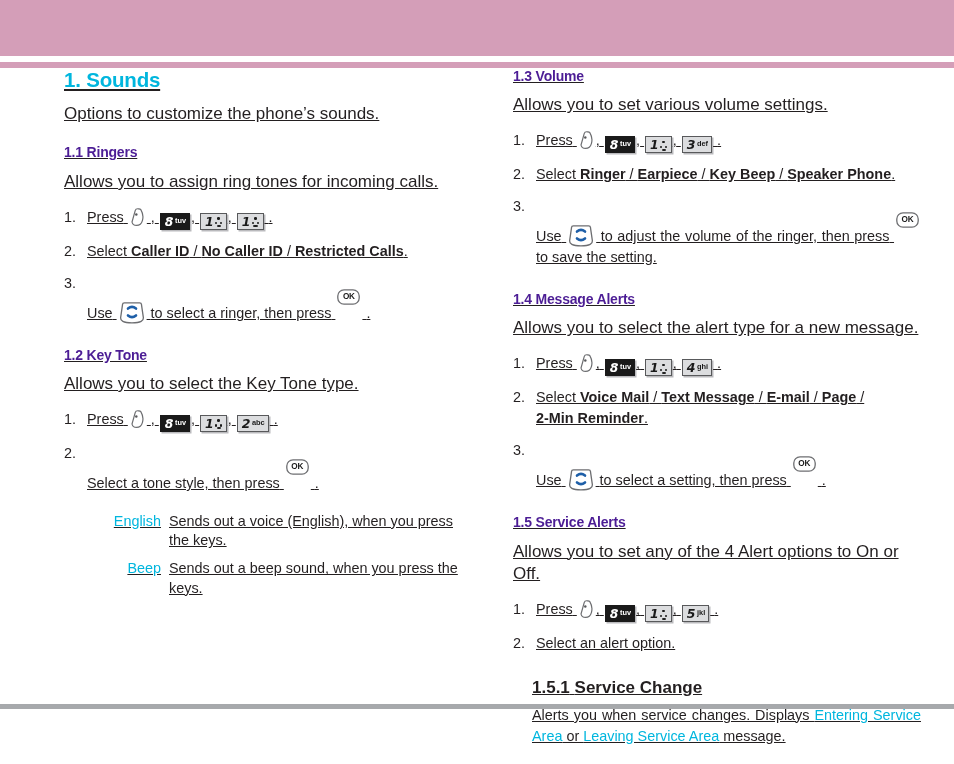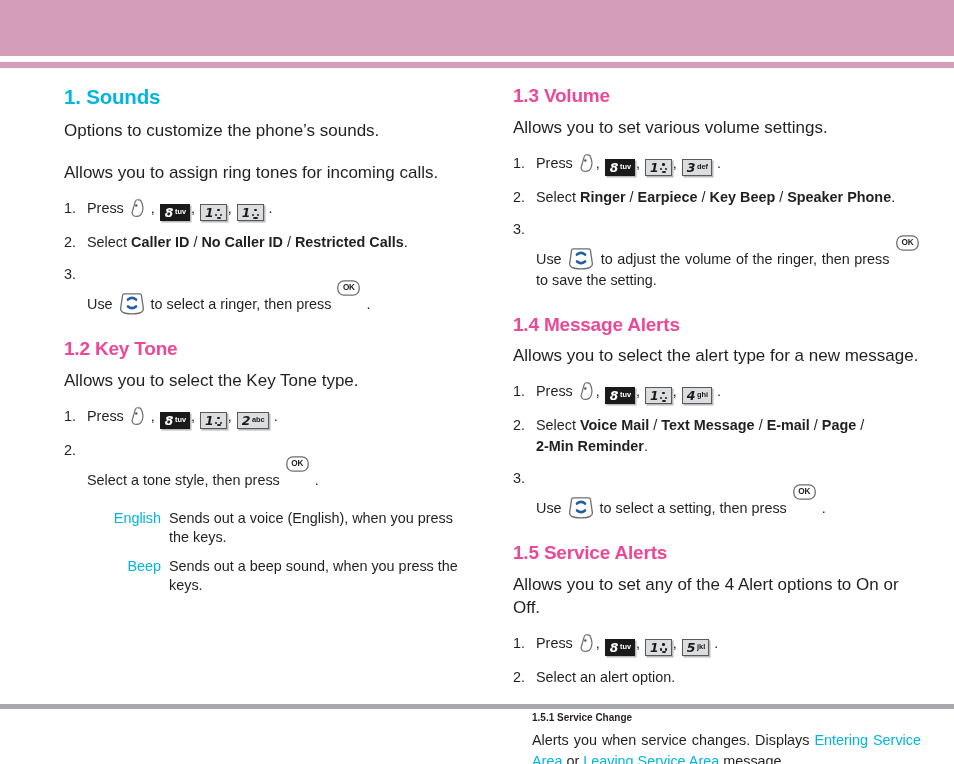--- a/index.html
+++ b/index.html
@@ -45,46 +45,47 @@
   
   .page {
     position: absolute;
     left: 0;
     top: 68px;
     width: 954px;
     height: 636px;
   }
   .col {
     position: absolute;
-    top: 18px;
+    top: 1px;
     width: 408px;
+    text-decoration: underline;
   }
   .col-left  { left: 64px; }
   .col-right { left: 513px; }
 
   
   h1.sec {
     color: #00b6de;
     font-size: 20.5px;
     font-weight: bold;
     margin: 0 0 11px 0;
     letter-spacing: -0.2px;
     line-height: 1.1;
   }
   h2.sub {
-    color: #ec4899;
-    font-size: 19px;
+    color: #4c1d95;
+    font-size: 14px;
     font-weight: bold;
     margin: 0 0 10px 0;
     letter-spacing: -0.2px;
     line-height: 1.1;
   }
   h3.subsub {
     color: #231f20;
-    font-size: 10px;
+    font-size: 17px;
     font-weight: bold;
     margin: 0 0 7px 0;
     line-height: 1.15;
   }
   h3.subsub .num { font-weight: bold; }
 
   p.intro {
     font-size: 17px;
     margin: 0 0 13px 0;
     line-height: 1.35;
@@ -260,20 +261,21 @@
 
 <div class="page">
 
   <div class="col col-left">
 
     <h1 class="sec">1. Sounds</h1>
     <p class="intro">Options to customize the phone’s sounds.</p>
 
     <div class="spacer-sm"></div>
 
+    <h2 class="sub">1.1 Ringers</h2>
     <p class="intro">Allows you to assign ring tones for incoming calls.</p>
 
     <ol class="steps">
       <li>
         <span class="marker">1.</span>
         <span>Press</span>
         <span class="menukey">
           <svg width="17" height="19" viewBox="0 0 17 19">
             <path d="M11.8 1.6 C13.6 4.6 14.6 8.6 13.4 12.6 C12.6 15.4 10.4 17.4 7.6 17.4 C5.2 17.4 3.4 16.0 3.0 14.0 L6.2 2.6 C6.6 1.2 8.0 0.6 9.4 0.8 C10.4 0.95 11.3 1.0 11.8 1.6 Z" fill="#ffffff" stroke="#6d6e71" stroke-width="1.2"></path>
             <circle cx="7.3" cy="6.4" r="1.25" fill="#58595b"></circle>

